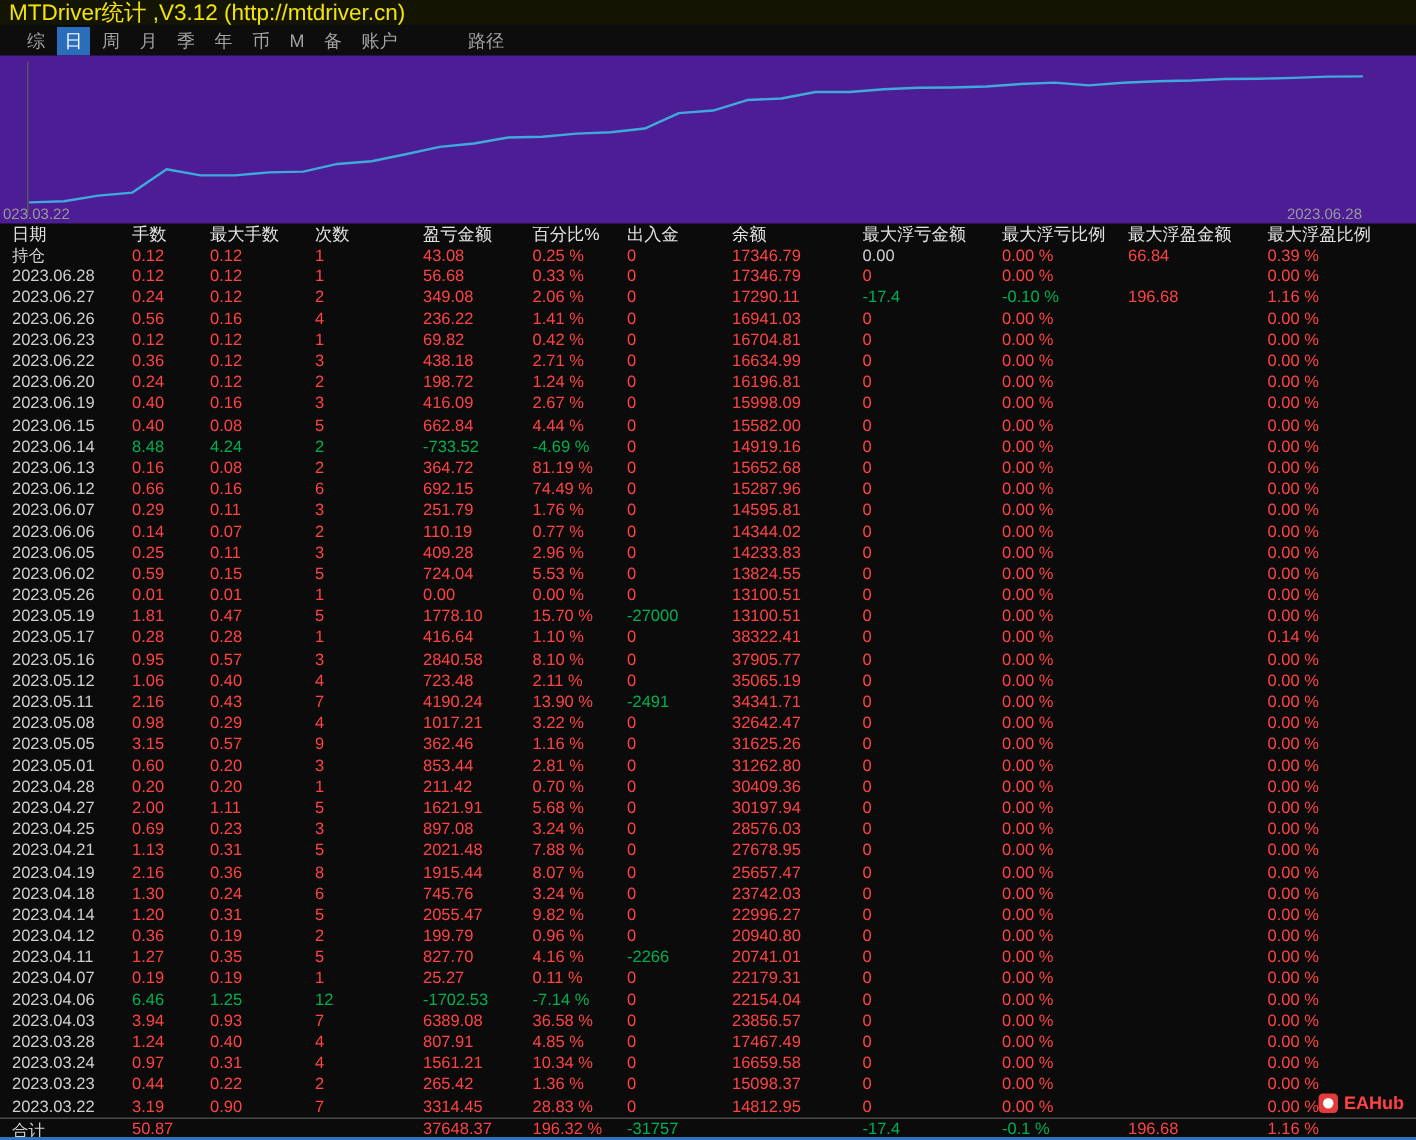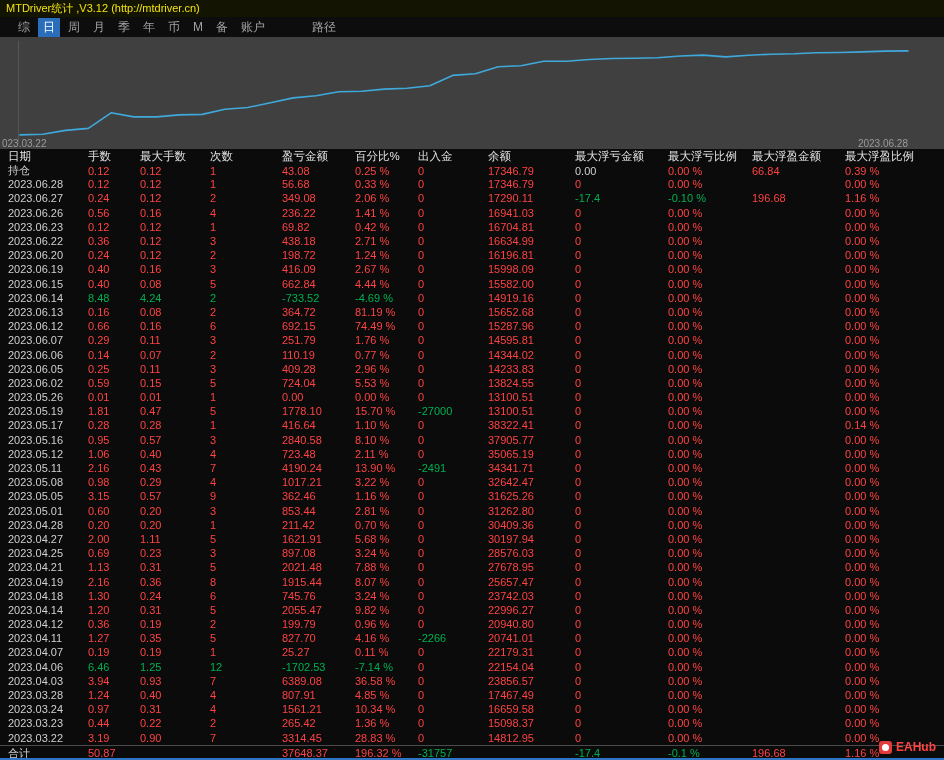--- a/index.html
+++ b/index.html
@@ -1,42 +1,42 @@
 <!DOCTYPE html>
 <html style="--red: #ff4343; --green: #00b050; --yellow: #f2e30e; --blue: #2a6ebb;"><head>
 <meta charset="utf-8">
 <style>
   * { margin:0; padding:0; box-sizing:border-box; }
   html,body { width:944px; height:760px; overflow:hidden; background:#0b0b0b;
               font-family:"Liberation Sans", sans-serif; }
   .window { position:relative; width:944px; height:760px; background:#0b0b0b;
             border-bottom:2px solid #2d74c4; overflow:hidden; }
   .titlebar { height:17px; background:#141402; color:var(--yellow,#f2e30e);
-              font-size:11px; line-height:17px; padding-left:6px; white-space:nowrap; }
+              font-size:15px; line-height:17px; padding-left:6px; white-space:nowrap; }
   .menubar { height:20px; display:flex; align-items:center; padding-left:13px;
              font-size:12px; color:#a2a2a2; background:#0d0d0d; }
   .menu-item { display:inline-block; padding:1px 5px; margin-right:3px; cursor:default; }
   .menu-item.active { background:var(--blue,#2a6ebb); color:#fff; }
   .menu-item.gap { margin-left:34px; }
-  .chart { position:relative; height:112px; background:#404040;padding-left:32px; }
+  .chart { position:relative; height:112px; background:#4c1d95;padding-left:32px; }
   .chart svg { position:absolute; left:0; top:0; }
   .axis-label { position:absolute; bottom:0px; font-size:10px; color:#9a9a9a; }
   .axis-label.left { left:2px; }
   .axis-label.right { right:36px; }
   .thead, .trow { display:grid; padding-left:8px;
     grid-template-columns:80px 52px 70px 72px 73px 63px 70px 87px 93px 84px 93px 1fr; }
   .thead { height:14px; align-items:center; font-size:11.5px; color:#e2e2e2;padding-left:8px; }
   .tbody { height:597px; overflow:hidden; }
   .trow { height:14.2px; align-items:center; font-size:11px; white-space:nowrap; }
   .trow.total { border-top:1px solid #4a4a4a; }
   .cd { color:#cfcfcf; }
   .cw { color:#cfcfcf; }
   .cr { color:var(--red,#ff4343); }
   .cg { color:var(--green,#00b050); }
-  .watermark { position:absolute; right:8px; bottom:4px; display:flex; align-items:center;
+  .watermark { position:absolute; right:8px; bottom:16px; display:flex; align-items:center;
                gap:4px; color:var(--red,#e23b3b); font-size:12px; font-weight:bold; z-index:5; }
   .wm-icon { width:13px; height:13px; border-radius:3px; background:#e23b3b;
              position:relative; display:inline-block; }
   .wm-icon::after { content:""; position:absolute; left:3px; top:3px; width:7px; height:7px;
                     border-radius:50%; background:#fff; }
 </style>
 </head>
 <body>
 
 <div class="window">

